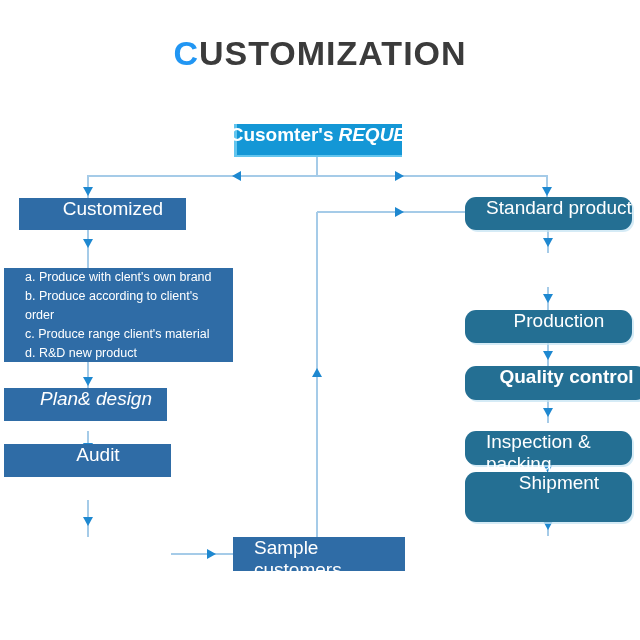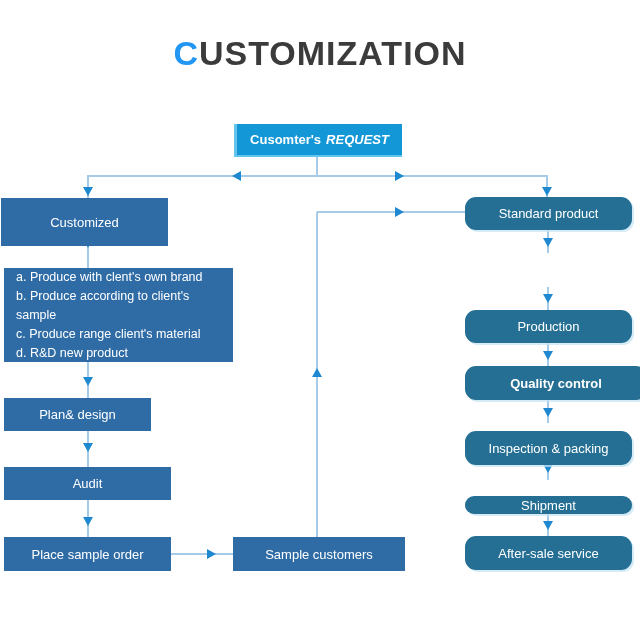--- a/index.html
+++ b/index.html
@@ -11,29 +11,29 @@
   html,body{margin:0;padding:0;background:#fff;}
   body{font-family:"Liberation Sans",sans-serif;}
   .canvas{position:relative;width:640px;height:640px;background:#fff;overflow:hidden;}
 
   .title{position:absolute;top:34px;left:0;width:640px;text-align:center;
          font-size:34px;font-weight:bold;color:var(--title-text);letter-spacing:1px;}
   .title .accent{color:var(--title-accent);}
   .subtitle{position:absolute;top:79px;left:0;width:640px;text-align:center;
             font-size:14px;color:var(--subtitle);}
 
-  .node{position:absolute;display:flex;align-items:center;justify-content:center;
-        color:#fff;font-size:13px;z-index:2;box-sizing:border-box;}
+  .node{position:absolute;display:flex;align-items:flex-start;justify-content:center;
+        color:#fff;font-size:19px;z-index:2;box-sizing:border-box;padding-left:21px;}
   .root-node{background:var(--root-box);font-weight:bold;
         border-left:3px solid var(--root-edge);border-bottom:2px solid var(--root-edge);}
   .root-node .it{font-style:italic;margin-left:5px;}
   .left-node{background:var(--left-box);}
   .right-node{background:var(--right-box);box-shadow:2px 2px 0 rgba(199,228,243,.75);border-radius:11px;}
   .info-node{background:var(--left-box);flex-direction:column;align-items:flex-start;
-        justify-content:center;padding:8px 12px;font-size:12.5px;line-height:19px;}
+        justify-content:center;padding:8px 21px;font-size:12.5px;line-height:19px;}
 
   .vline{position:absolute;width:2px;background:var(--line);z-index:0;}
   .hline{position:absolute;height:2px;background:var(--line);z-index:0;}
   .arr{position:absolute;width:0;height:0;z-index:1;}
   .arr.down{border-left:5px solid transparent;border-right:5px solid transparent;
             border-top:9px solid var(--arrow);}
   .arr.up{border-left:5px solid transparent;border-right:5px solid transparent;
           border-bottom:9px solid var(--arrow);}
   .arr.right{border-top:5px solid transparent;border-bottom:5px solid transparent;
              border-left:9px solid var(--arrow);}
@@ -82,37 +82,35 @@
   <div class="arr down" style="left:543px;top:351px;"></div>
   <div class="arr down" style="left:543px;top:408px;"></div>
   <div class="arr down" style="left:543px;top:464px;"></div>
   <div class="arr down" style="left:543px;top:521px;"></div>
 
   <div class="node root-node" style="left:234px;top:124px;width:168px;height:33px;">
     <span>Cusomter's</span>
     <span class="it">REQUEST</span>
   </div>
 
-  <div class="node left-node" style="left:1px;top:198px;width:167px;height:48px;">Customized</div>
+  <div class="node left-node" style="left:19px;top:198px;width:167px;height:32px;">Customized</div>
 
   <div class="node info-node" style="left:4px;top:268px;width:229px;height:94px;">
     <div>a. Produce with clent's own brand</div>
-    <div>b. Produce according to client's sample</div>
+    <div>b. Produce according to client's order</div>
     <div>c. Produce range client's material</div>
     <div>d. R&amp;D new product</div>
   </div>
 
-  <div class="node left-node" style="left:4px;top:398px;width:147px;height:33px;">Plan&amp; design</div>
+  <div class="node left-node" style="left:4px;top:388px;width:163px;height:33px;font-style:italic;">Plan&amp; design</div>
 
-  <div class="node left-node" style="left:4px;top:467px;width:167px;height:33px;">Audit</div>
+  <div class="node left-node" style="left:4px;top:444px;width:167px;height:33px;">Audit</div>
 
-  <div class="node left-node" style="left:4px;top:537px;width:167px;height:34px;">Place sample order</div>
 
   <div class="node left-node" style="left:233px;top:537px;width:172px;height:34px;">Sample customers</div>
 
   <div class="node right-node" style="left:465px;top:197px;width:167px;height:33px;">Standard product</div>
   <div class="node right-node" style="left:465px;top:310px;width:167px;height:33px;">Production</div>
   <div class="node right-node" style="left:465px;top:366px;width:182px;height:34px;font-weight:bold;">Quality control</div>
   <div class="node right-node" style="left:465px;top:423px;width:167px;height:34px;margin-top:8px;">Inspection &amp; packing</div>
-  <div class="node right-node" style="left:465px;top:496px;width:167px;height:18px;">Shipment</div>
-  <div class="node right-node" style="left:465px;top:536px;width:167px;height:34px;">After-sale service</div>
+  <div class="node right-node" style="left:465px;top:472px;width:167px;height:50px;">Shipment</div>
 
 </div>
 
 </body></html>

